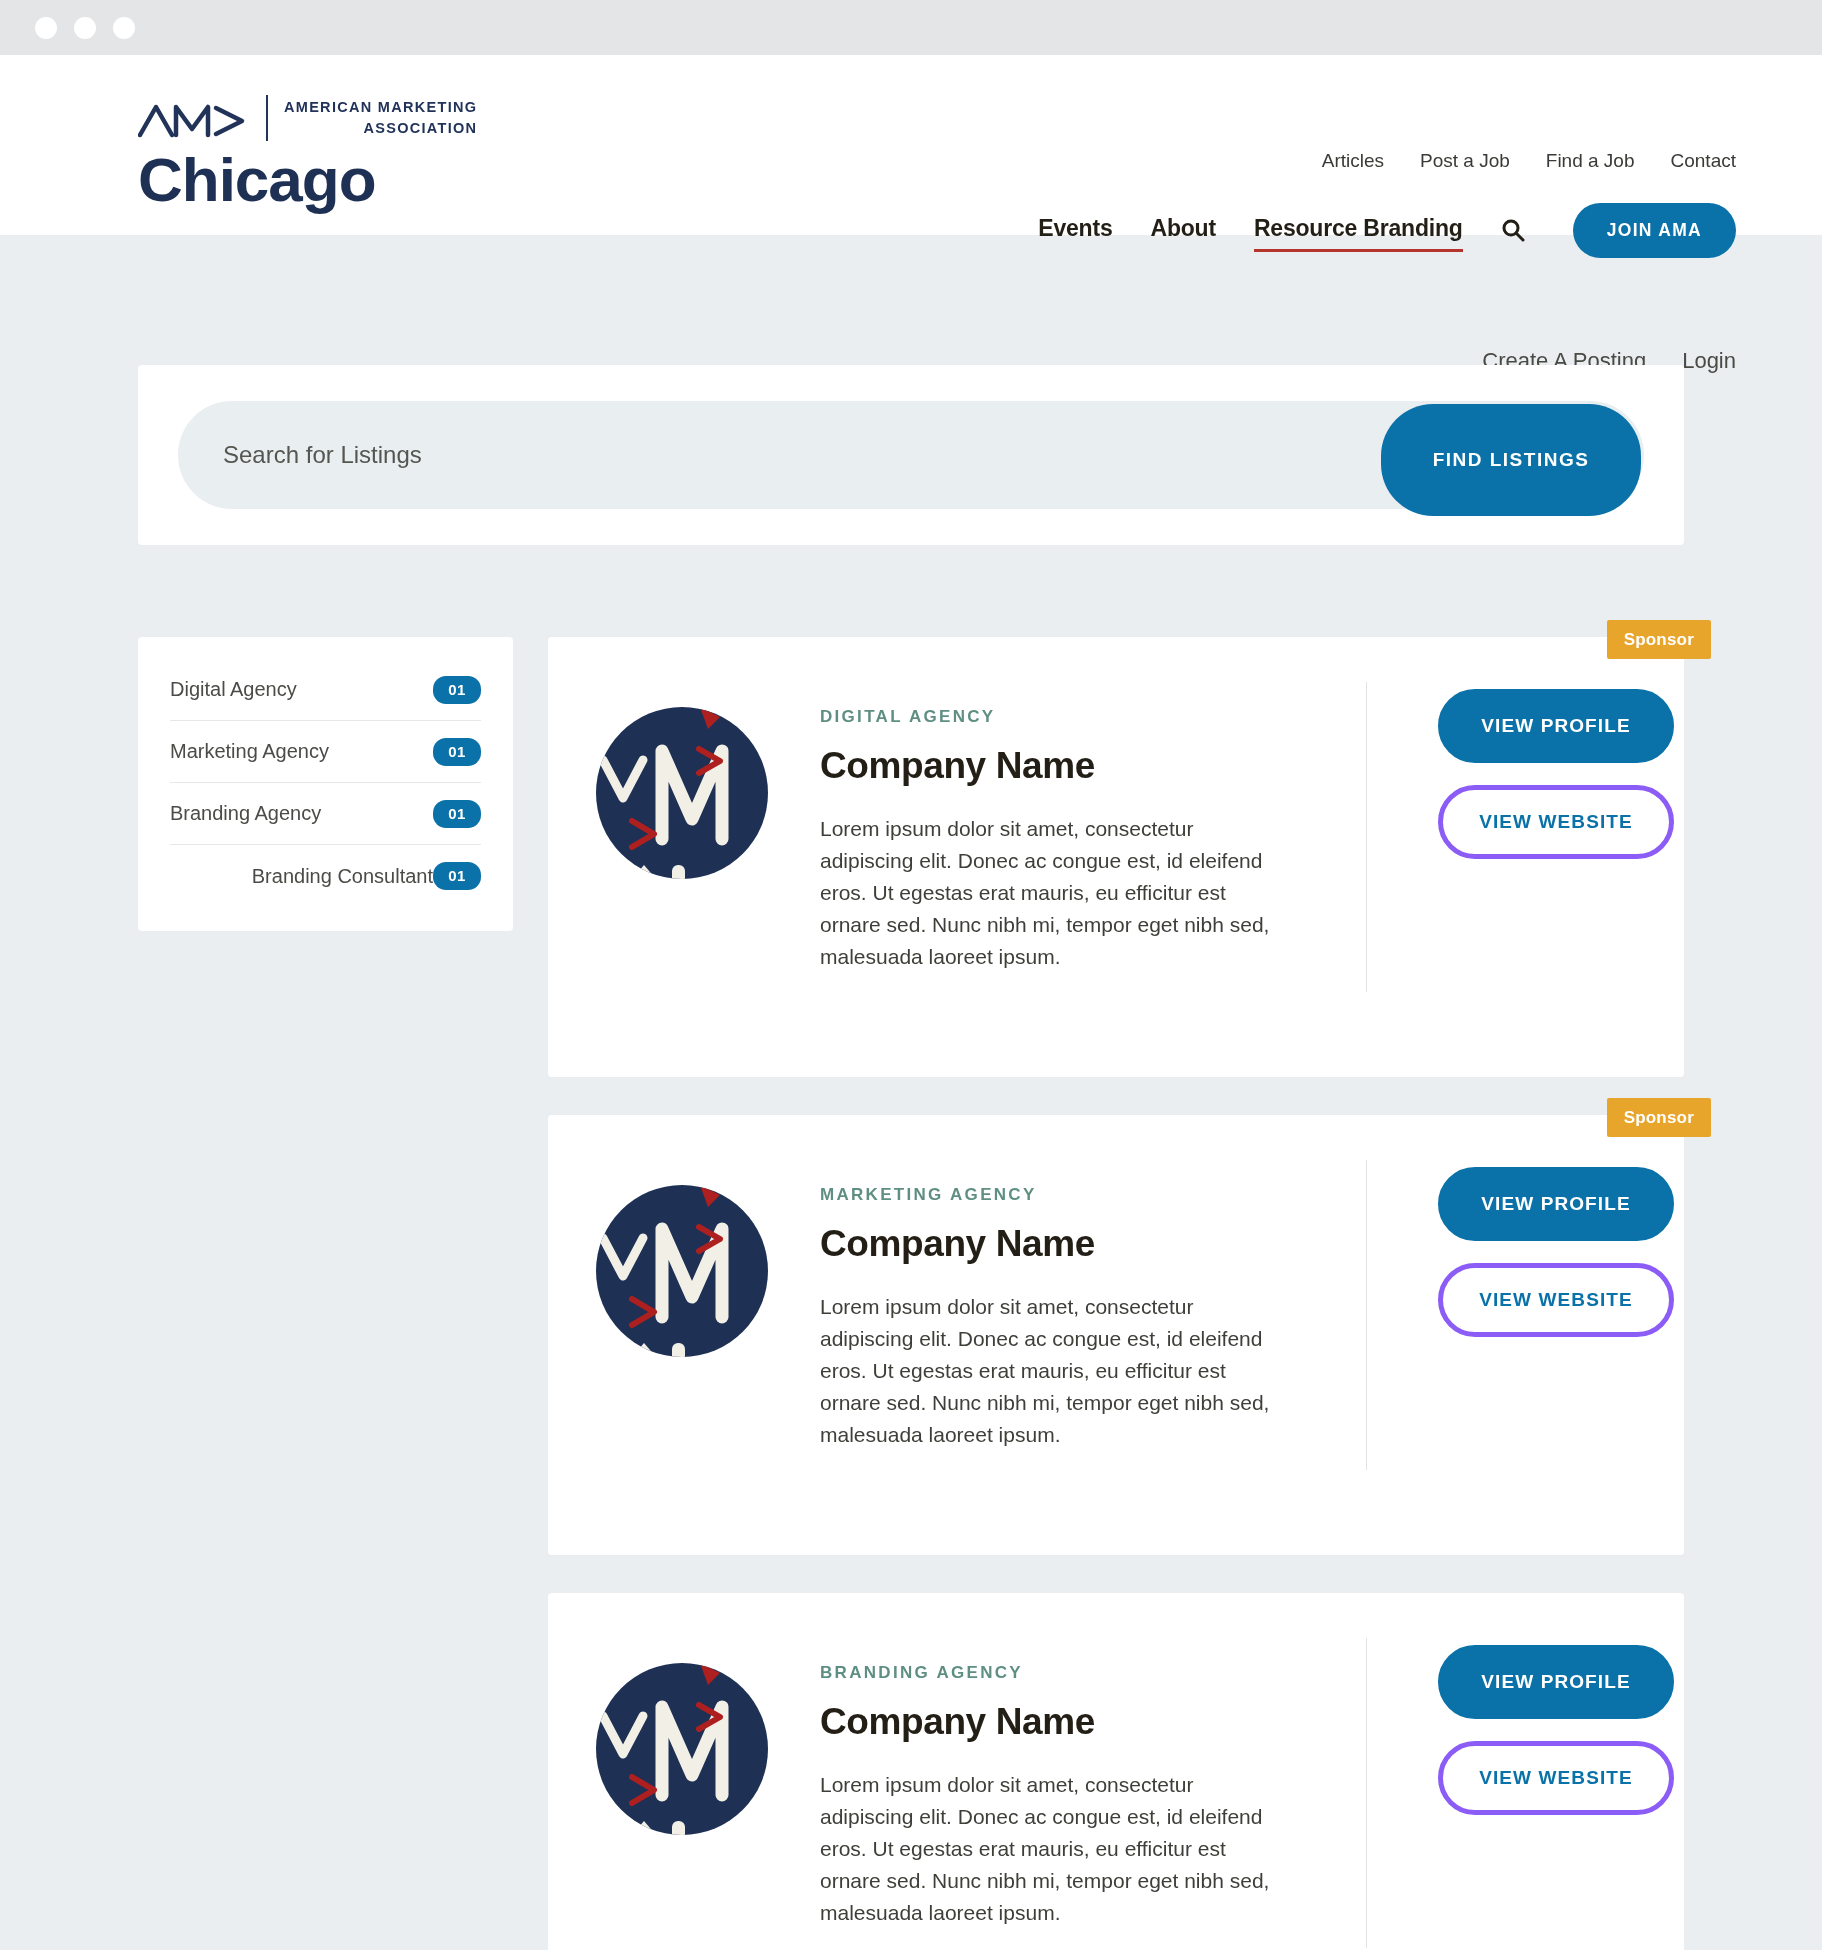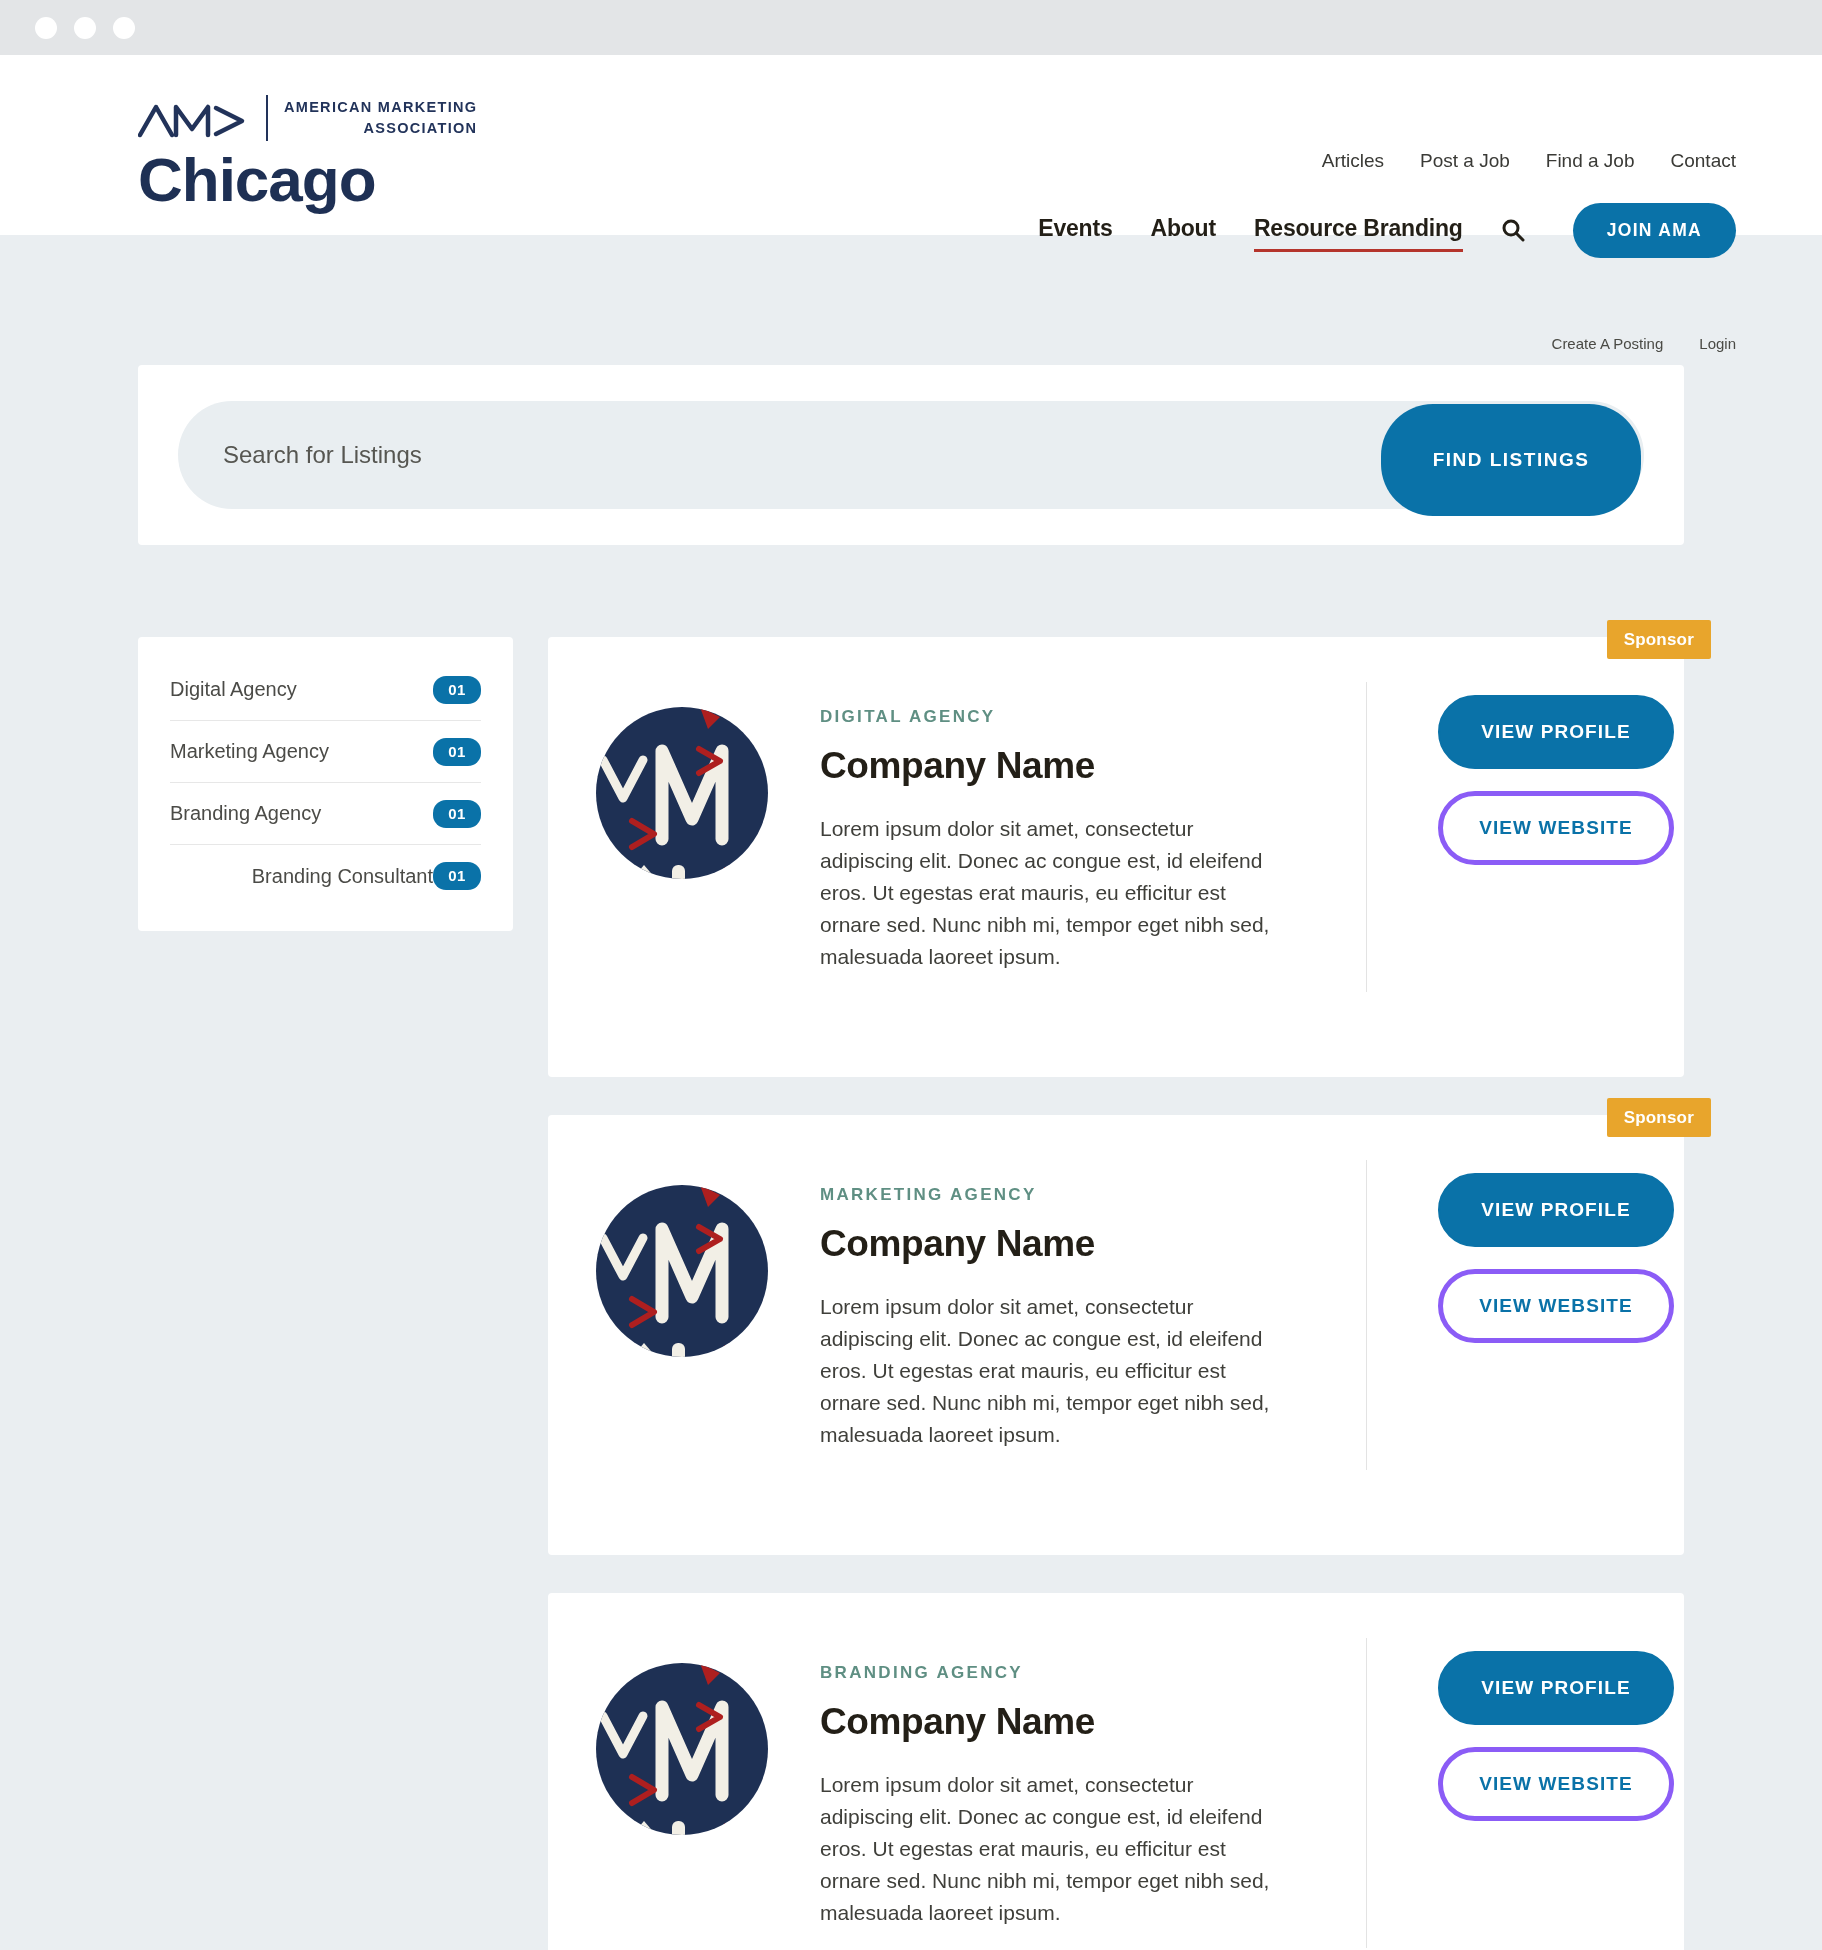--- a/index.html
+++ b/index.html
@@ -105,24 +105,24 @@
     padding: 17px 34px;
     border: none;
     margin-left: 10px;
     margin-bottom: 6px;
     font-family: "Liberation Sans", sans-serif;
   }
 
   
   .sub-util {
     position: absolute;
-    right: 86px; top: 280px;
+    right: 86px; top: 293px;
     display: flex;
     gap: 36px;
-    font-size: 15px;
+    font-size: 22px;
     color: #4a4a45;
   }
   .sub-util a { text-decoration: none; color: inherit; }
 
   
   .search-panel {
     position: absolute;
     left: 138px; top: 310px;
     width: 1546px;
     height: 180px;
@@ -254,21 +254,21 @@
   }
   .card-divider {
     position: absolute;
     left: 818px; top: 45px;
     width: 1px;
     height: 310px;
     background: #e3e3e3;
   }
   .card-actions {
     position: absolute;
-    left: 890px; top: 58px;
+    left: 890px; top: 52px;
     width: 236px;
     display: flex;
     flex-direction: column;
     gap: 22px;
   }
   .btn-primary {
     background: #0a72a8;
     color: #ffffff;
     border: 2px solid #0a72a8;
     border-radius: 42px;

